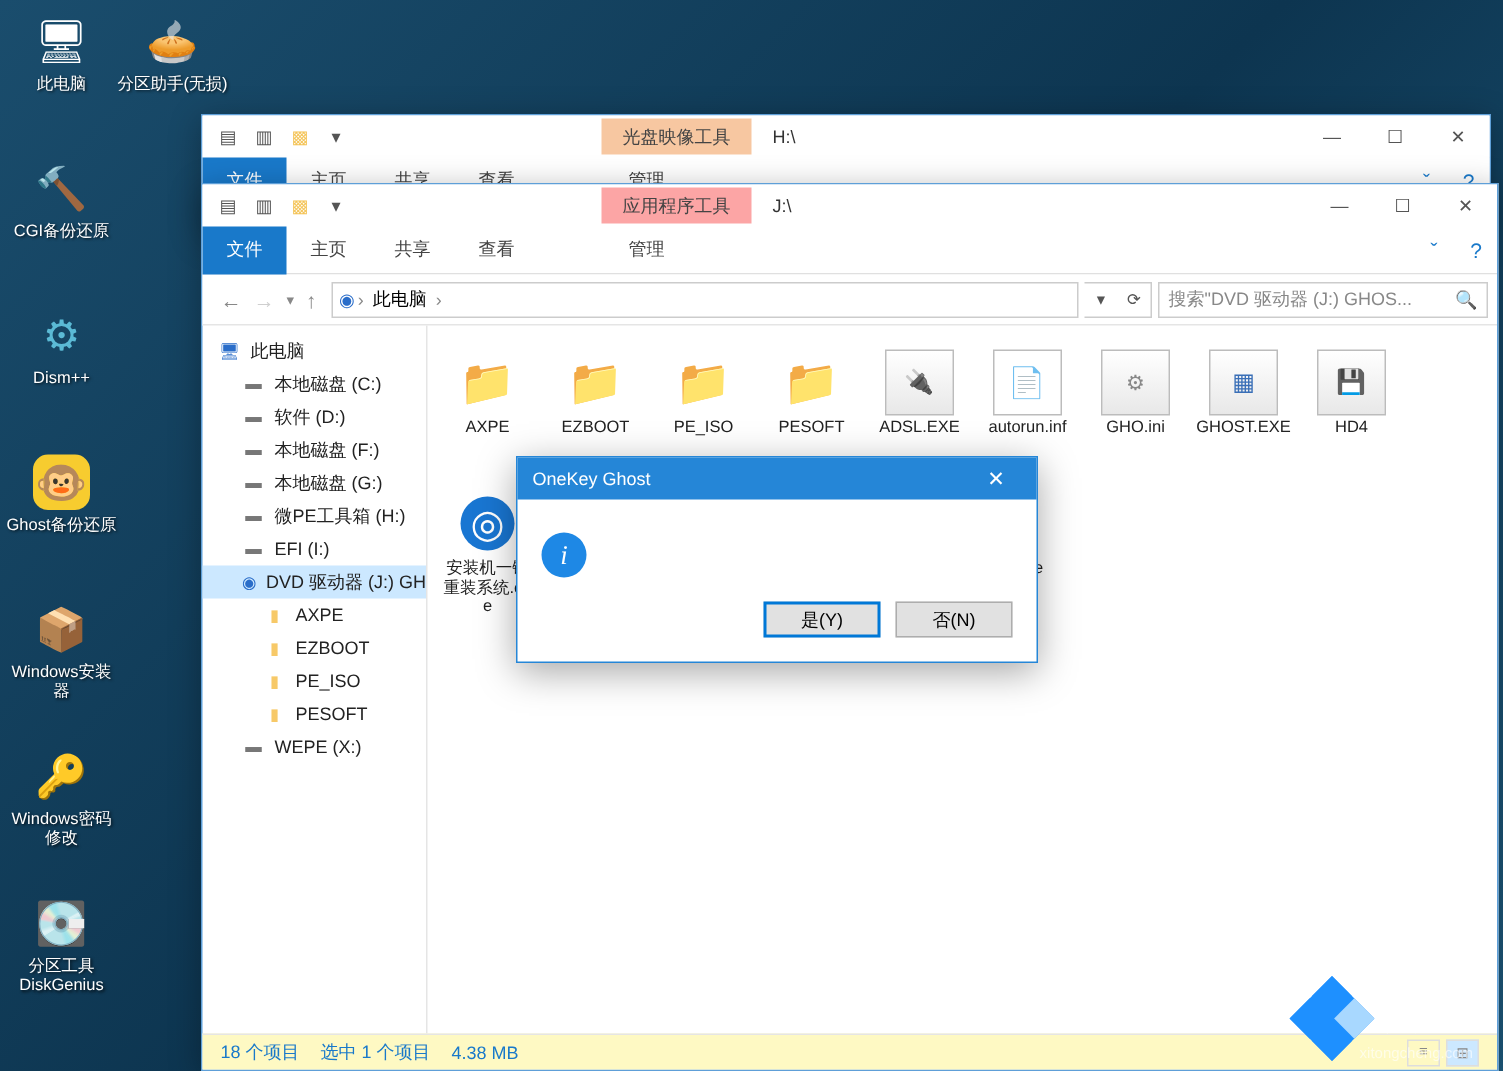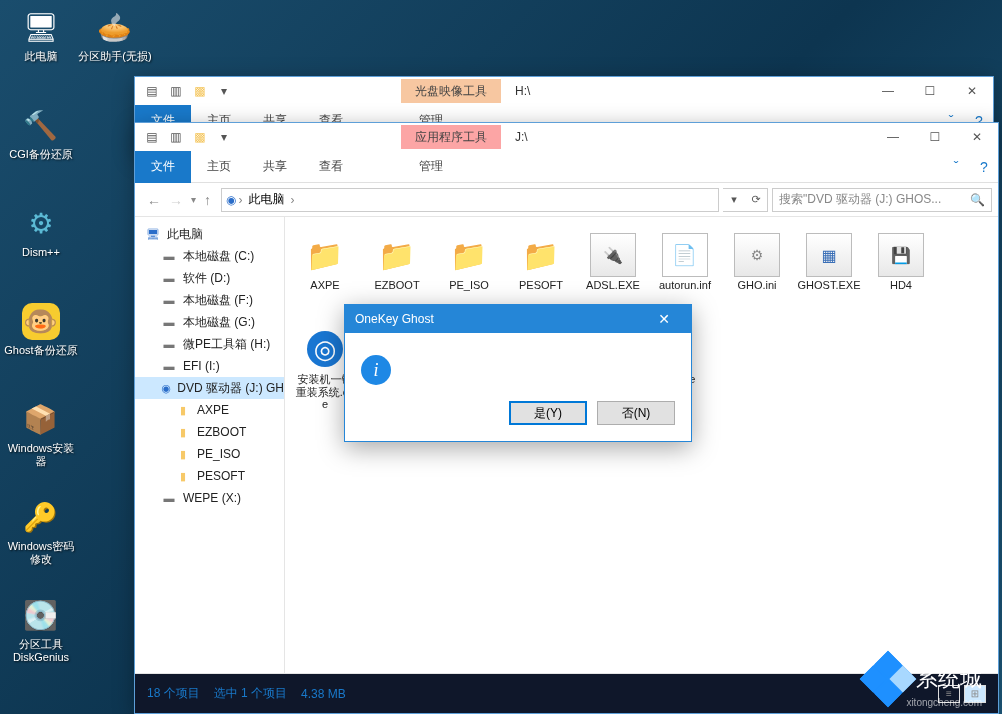--- a/index.html
+++ b/index.html
@@ -70,21 +70,21 @@
 .ficon.exe { background: linear-gradient(#fff,#e8e8e8); border: 1px solid #bcbcbc; font-size: 16px; color: #3a6fb7; }
 .ficon.ini { background: linear-gradient(#fff,#e8e8e8); border: 1px solid #bcbcbc; font-size: 14px; color: #888; }
 .ficon.inf { background: #fff; border: 1px solid #bcbcbc; font-size: 20px; color: #888; }
 .ficon.ghost { color: #2bb24c; font-size: 28px; }
 .ficon.ghost::before { content: "↻"; background:#2bb24c; color:#fff; border-radius:50%; width:36px; height:36px; display:flex; align-items:center; justify-content:center; }
 .ficon.cam { color:#1976d2; font-size: 26px; }
 .ficon.cam::before { content:"◎"; background:#1976d2; color:#fff; border-radius:50%; width:36px; height:36px; display:flex; align-items:center; justify-content:center; }
 .ficon.driver { font-size: 24px; }
 .file-item .flabel { line-height: 1.15; word-break: break-all; }
 
-.status-bar { position: absolute; bottom: 0; left: 0; right: 0; height: 40px; border-top: 1px solid #e5e5e5; display: flex; align-items: center; padding: 0 12px; font-size: 12px; color: #1979ca; gap: 14px; background: #0f172a; }
+.status-bar { position: absolute; bottom: 0; left: 0; right: 0; height: 24px; border-top: 1px solid #e5e5e5; display: flex; align-items: center; padding: 0 12px; font-size: 12px; color: #1979ca; gap: 14px; background: #fef9c3; }
 .status-bar .st-right { margin-left: auto; display: flex; gap: 4px; }
 .status-bar .vbtn { width: 22px; height: 18px; border: 1px solid #ddd; display: flex; align-items: center; justify-content: center; font-size: 10px; color: #888; }
 
 
 .dialog { position: absolute; top: 304px; left: 344px; width: 348px; background: #fff; border: 1px solid #2586d7; box-shadow: 0 6px 24px rgba(0,0,0,.35); }
 .dialog-title { height: 28px; background: #2586d7; color: #fff; display: flex; align-items: center; padding: 0 10px; font-size: 12px; }
 .dialog-title .dclose { margin-left: auto; width: 34px; text-align: center; font-size: 14px; }
 .dialog-body { padding: 22px 16px 16px; display: flex; gap: 14px; font-size: 12px; color: #222; }
 .info-icon { width: 30px; height: 30px; border-radius: 50%; background: #1e88e5; color: #fff; display: flex; align-items: center; justify-content: center; font-size: 18px; font-family: serif; font-style: italic; flex-shrink: 0; }
 .dialog-lines p { margin-bottom: 14px; }

